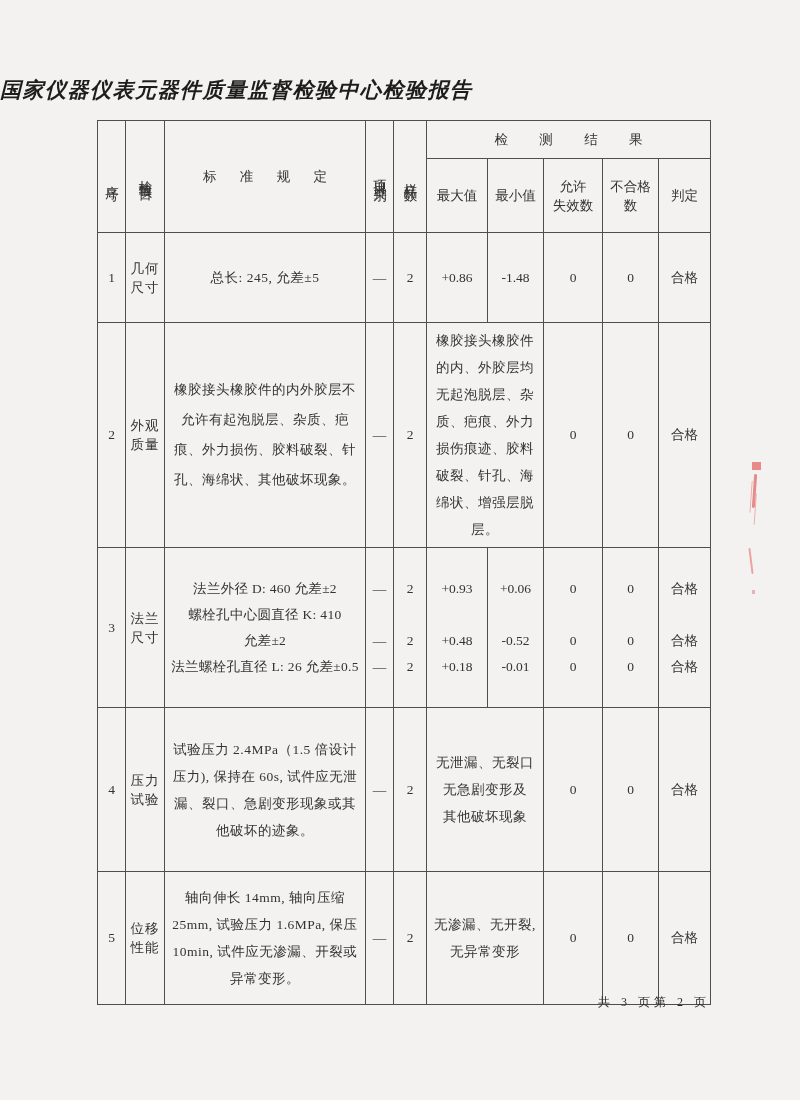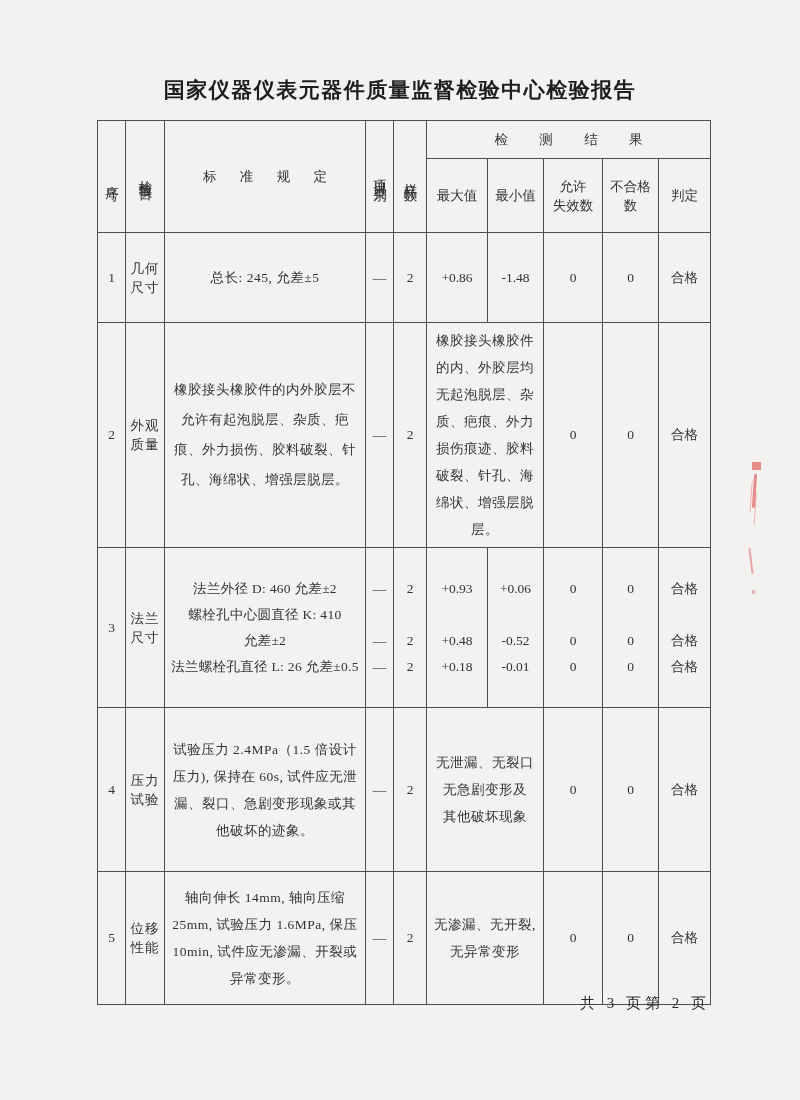--- a/index.html
+++ b/index.html
@@ -7,24 +7,25 @@
   .doc {
     position:relative;
     width:800px; height:1100px;
     background:#f3f2f0;
     font-family:"Liberation Serif","DejaVu Serif",serif;
     color:#2e2e2e;
     overflow:hidden;
   }
   .title {
     position:absolute; top:76px; left:0; right:0;
-    text-align:center;
+    text-align:left;
     font-size:21px; font-weight:bold;
     letter-spacing:1.5px;
     color:#1d1d1d;
+    font-style:italic;
   }
   table.report {
     position:absolute; left:97px; top:120px;
     border-collapse:collapse; table-layout:fixed;
     width:613px;
   }
   table.report td {
     border:1px solid #4e4e4e;
     text-align:center; vertical-align:middle;
     font-size:13.5px;
@@ -59,21 +60,21 @@
     line-height:27px;
     letter-spacing:0.5px;
   }
   .item-cell { line-height:19px; letter-spacing:1px; word-break:break-all; padding:2px 5px; }
   .lines div { height:26px; line-height:26px; }
   td.std-lines { text-align:left; padding:4px 6px; }
   td.std-lines div { height:26px; line-height:26px; white-space:nowrap; letter-spacing:0.3px; }
   .footer {
     position:absolute; top:994px; left:0; width:710px;
     text-align:right;
-    font-size:15px;
+    font-size:12px;
     letter-spacing:4px;
     color:#2b2b2b;
   }
   
   .stamp { position:absolute; opacity:0.75; }
   .stamp-a { left:752px; top:462px; width:9px; height:8px; background:#e06a6a; }
   .stamp-b { left:753px; top:474px; width:3px; height:34px; background:#e06a6a;
              transform:rotate(4deg); border-radius:2px;
              box-shadow:-3px 6px 0 -1px #ed9a9a, 2px 18px 0 -1px #ed9a9a; }
   .stamp-c { left:750px; top:548px; width:2px; height:26px; background:#e78a8a;
@@ -130,21 +131,21 @@
       <td>+0.86</td>
       <td>-1.48</td>
       <td>0</td>
       <td>0</td>
       <td>合格</td>
     </tr>
 
     <tr class="r2">
       <td>2</td>
       <td class="item-cell">外观质量</td>
-      <td class="std" style="line-height:30px">橡胶接头橡胶件的内外胶层不允许有起泡脱层、杂质、疤痕、外力损伤、胶料破裂、针孔、海绵状、增强层脱层。</td>
+      <td class="std" style="line-height:30px">橡胶接头橡胶件的内外胶层不允许有起泡脱层、杂质、疤痕、外力损伤、胶料破裂、针孔、海绵状、其他破坏现象。</td>
       <td>—</td>
       <td>2</td>
       <td colspan="2" class="result-text">橡胶接头橡胶件的内、外胶层均无起泡脱层、杂质、疤痕、外力损伤痕迹、胶料破裂、针孔、海绵状、增强层脱层。</td>
       <td>0</td>
       <td>0</td>
       <td>合格</td>
     </tr>
 
     <tr class="r3">
       <td>3</td>

